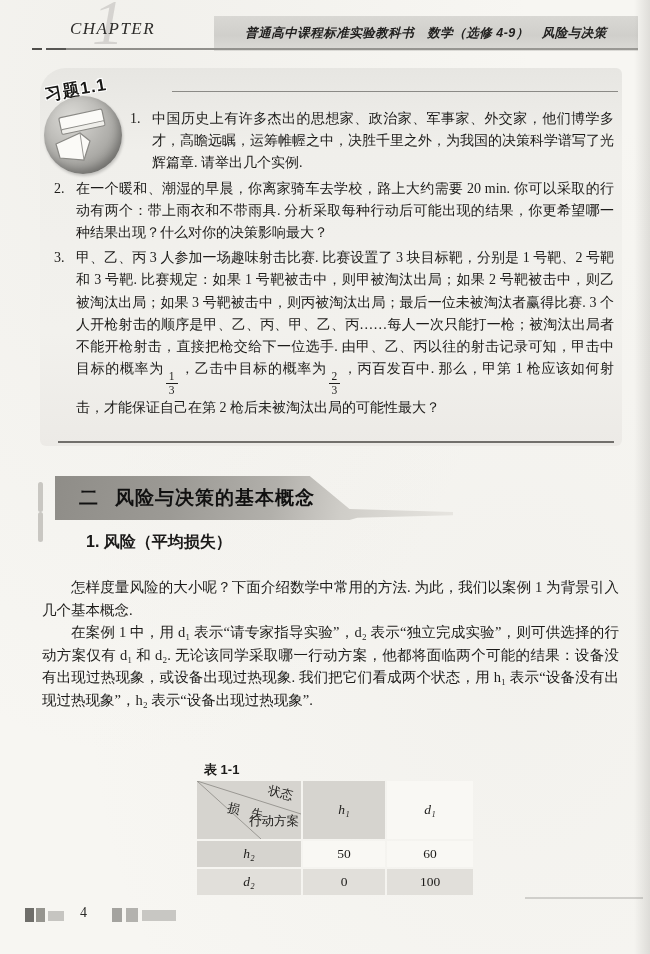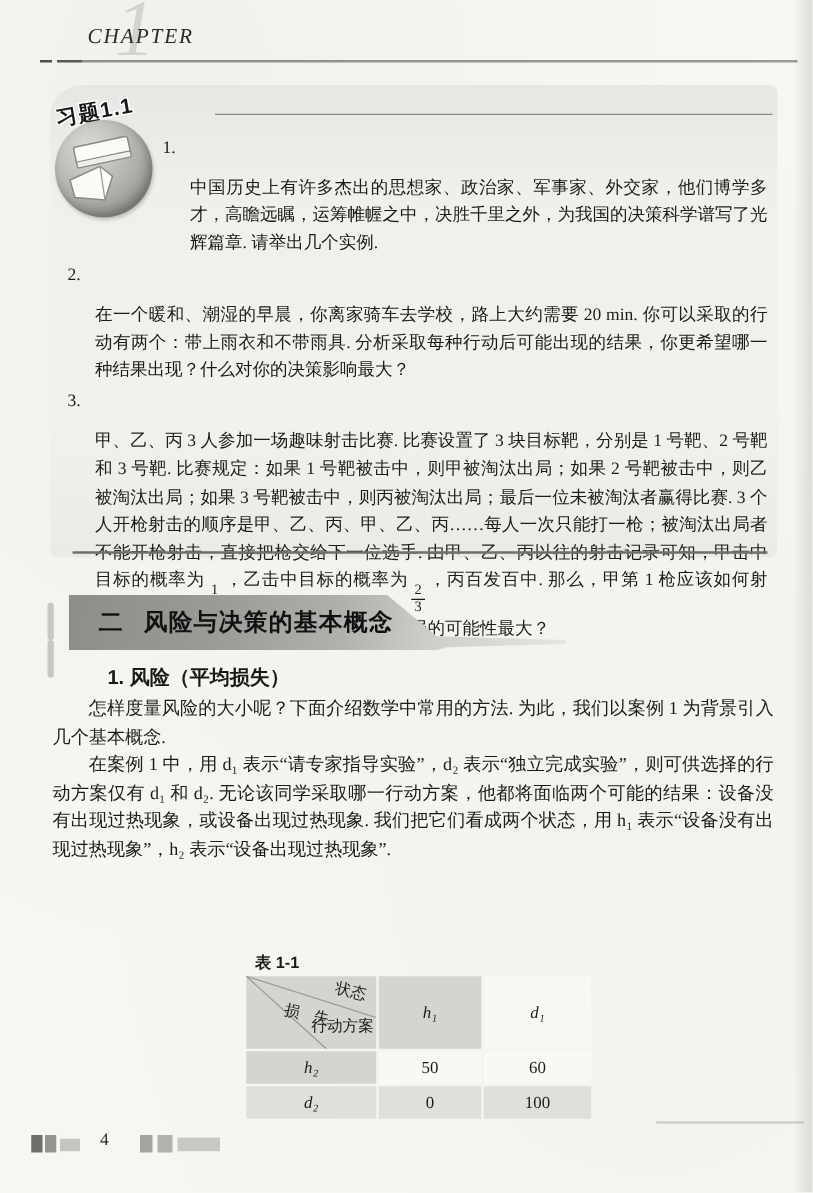--- a/index.html
+++ b/index.html
@@ -68,21 +68,21 @@
     background:radial-gradient(circle at 35% 28%, #dcdbd7, #aeadA9 55%, #7c7b77);
     box-shadow: inset -3px -4px 8px rgba(0,0,0,.25), 1px 2px 3px rgba(0,0,0,.2);
   }
   .badge-circle svg { position:absolute; left:0; top:0; }
 
   .problems { position:absolute; left:14px; top:40px; width:560px;
     font-size:14px; line-height:22.2px; text-align:justify; }
   .prob { display:flex; margin-bottom:3px; }
   .prob.first { margin-left:76px; }
   .p-num { width:22px; flex:0 0 22px; }
-  .p-text { flex:1;margin-top:32px; }
+  .p-text { flex:1; }
 
   .frac {
     display:inline-flex; flex-direction:column; align-items:center;
     vertical-align:-7px; line-height:1.1; font-size:11.5px; margin:0 2px;
   }
   .fnum { border-bottom:1px solid #1c1b19; padding:0 3px; }
   .fden { padding:0 3px; }
 
   
   .banner-ornament { position:absolute; left:38px; top:482px; width:14px; height:32px; }
@@ -103,21 +103,21 @@
   .sec-num { margin-right:16px; }
 
   .subsection {
     position:absolute; left:86px; top:532px;
     font-family:"Liberation Sans","DejaVu Sans",sans-serif;
     font-weight:bold; font-size:16px; color:#1a1918;
   }
 
   
   .bodytext {
-    position:absolute; left:42px; top:556px; width:577px;
+    position:absolute; left:42px; top:576px; width:577px;
     font-size:14.5px; line-height:22.6px; text-align:justify;
   }
   .bodytext p { text-indent:2em; }
   .term { font-weight:bold; }
 
   
   .table-caption {
     position:absolute; left:204px; top:761px;
     font-family:"Liberation Sans","DejaVu Sans",sans-serif;
     font-weight:bold; font-size:13px;
@@ -153,20 +153,21 @@
   .sm6 { left:142px; width:34px; height:11px; top:910px; background:#c8c7c3; }
   .page-num { position:absolute; left:80px; top:905px; font-size:14px; color:#2a2927; }
 </style>
 </head>
 <body>
 
 <div class="page">
 
   <div class="chapter-num">1</div>
   <div class="chapter-label">CHAPTER</div>
+  <div class="title-band">普通高中课程标准实验教科书　数学（选修 4-9）　风险与决策</div>
   <div class="header-rule"></div>
 
   <div class="exercise">
     <div class="ex-top-rule"></div>
     <div class="badge-label">习题1.1</div>
     <div class="badge-circle">
       <svg width="78" height="78" viewBox="0 0 78 78">
         <g transform="rotate(-12 39 26)">
           <rect x="16" y="17" width="44" height="15" rx="2" fill="#fbfaf7" stroke="#8a8985" stroke-width="1.2"></rect>
           <rect x="16" y="29" width="44" height="5" rx="1.5" fill="#efeeea" stroke="#8a8985" stroke-width="1"></rect>

